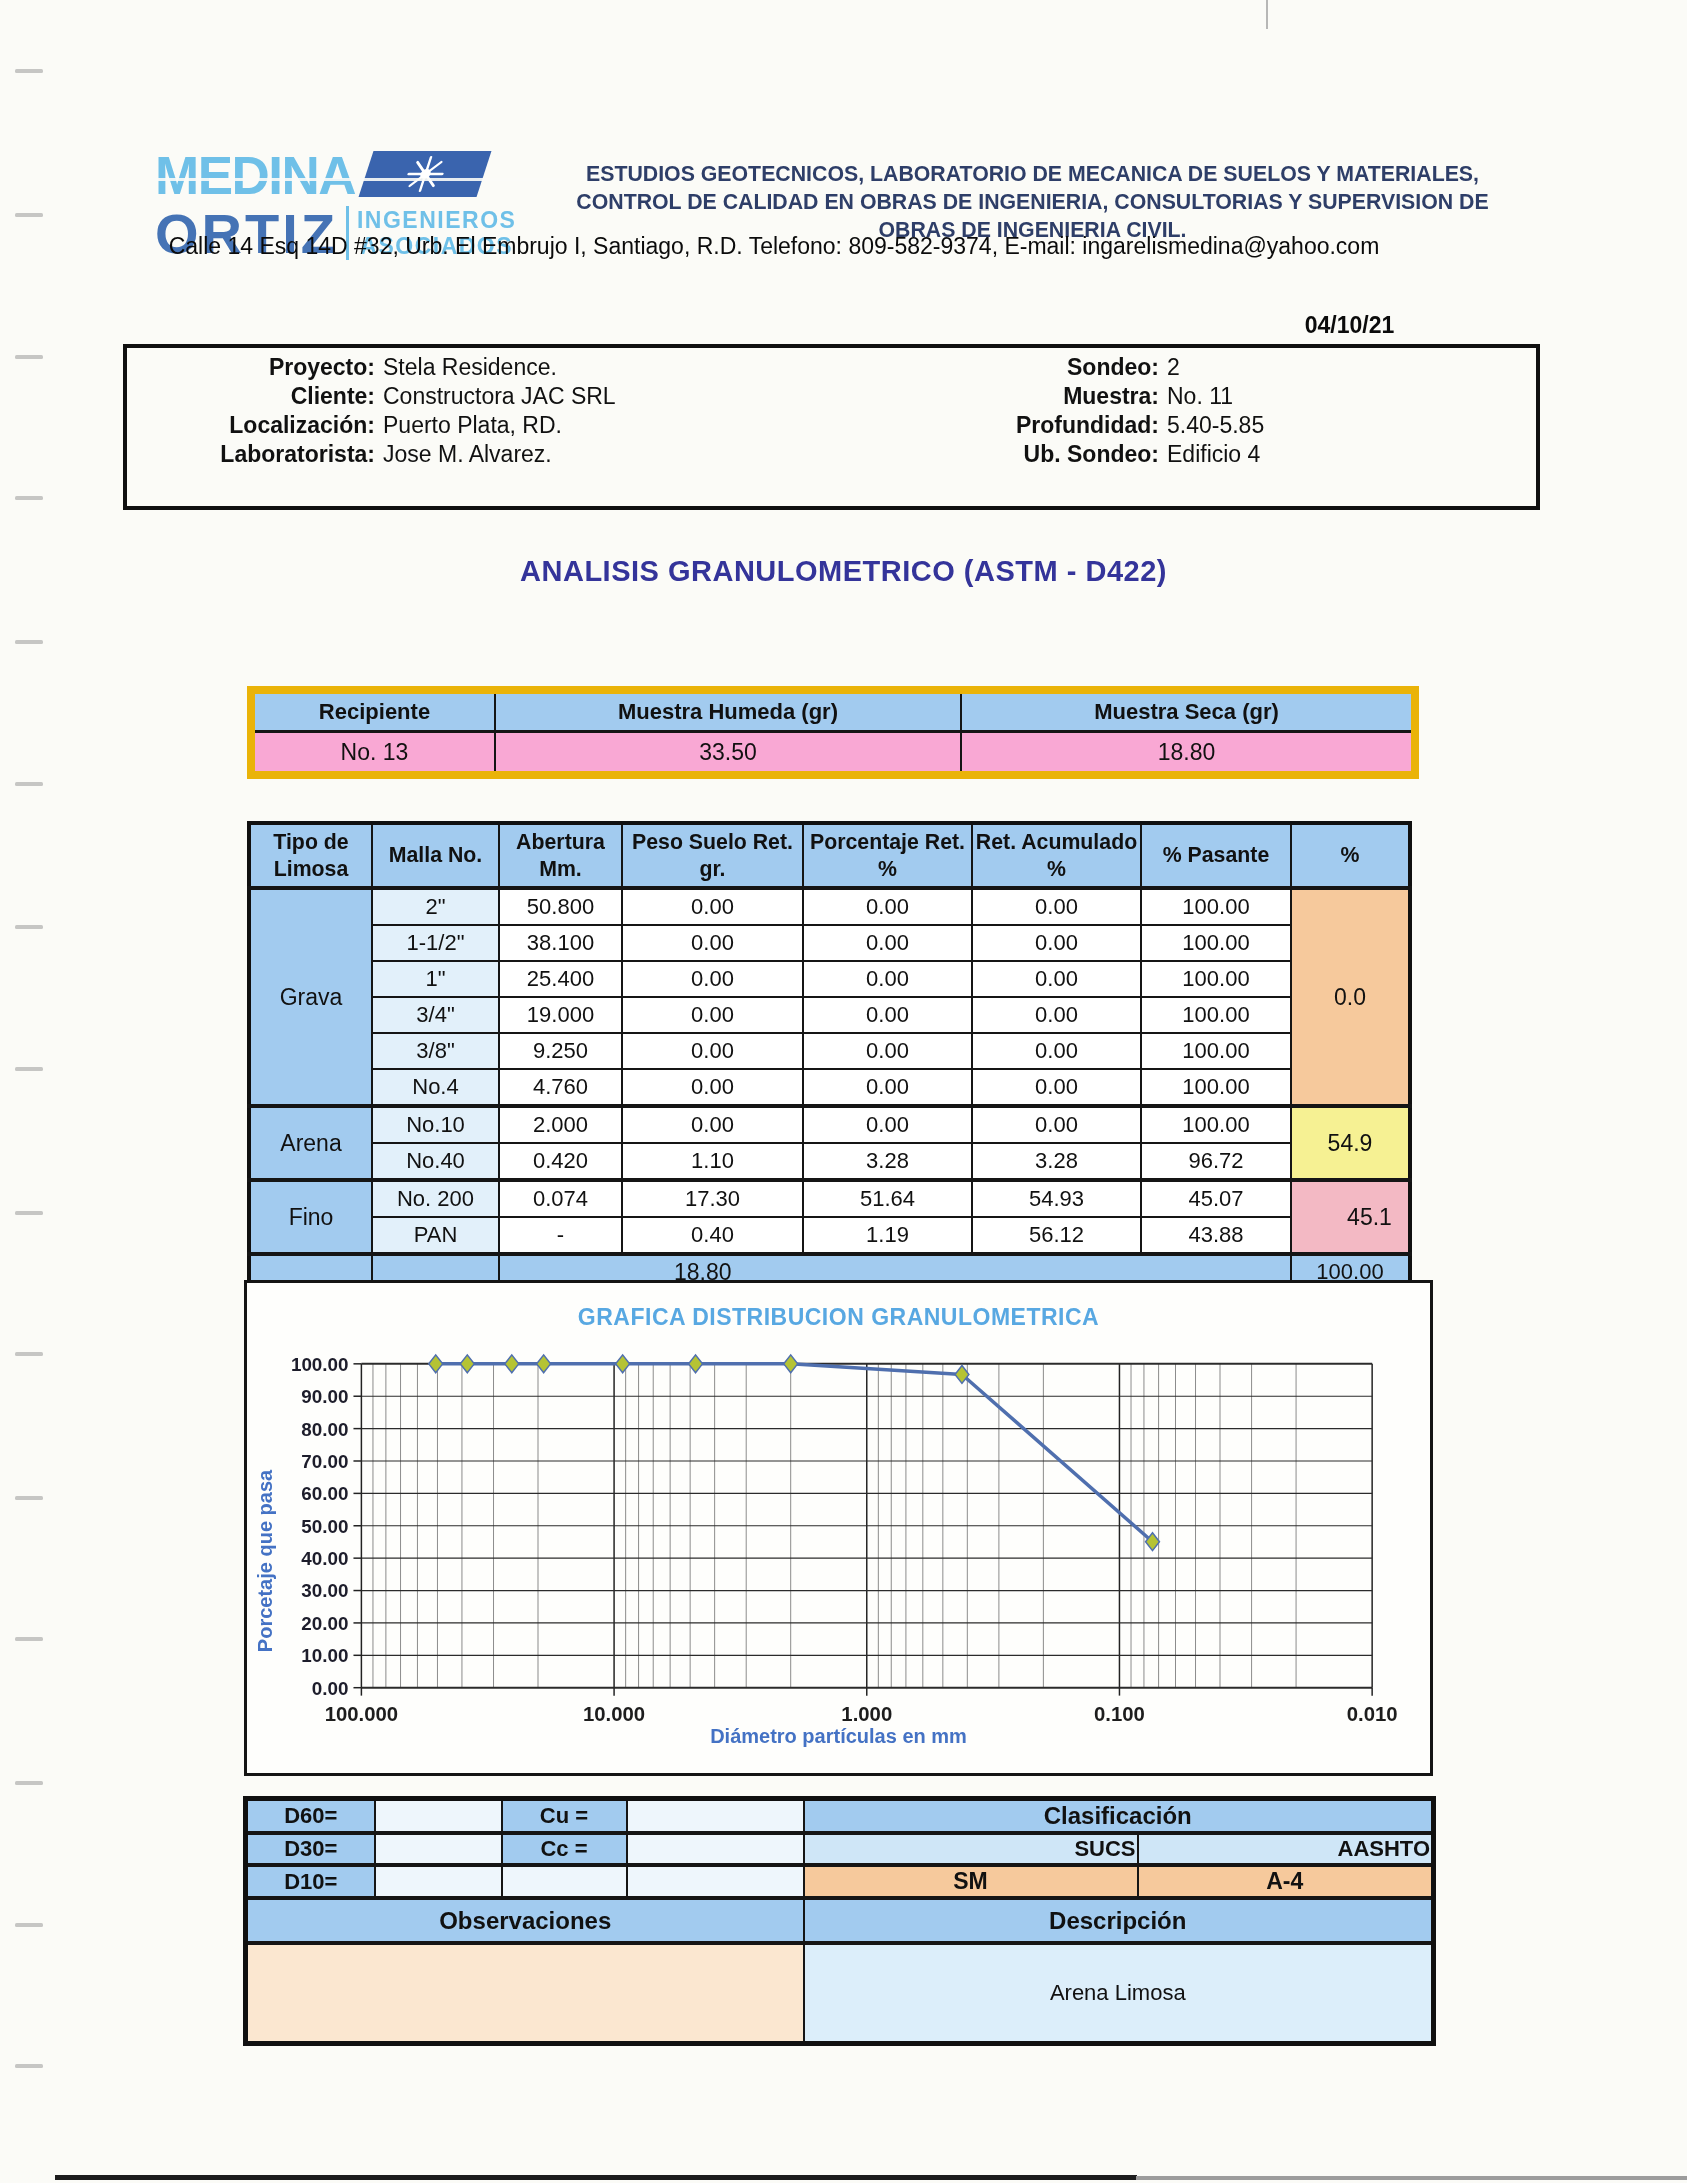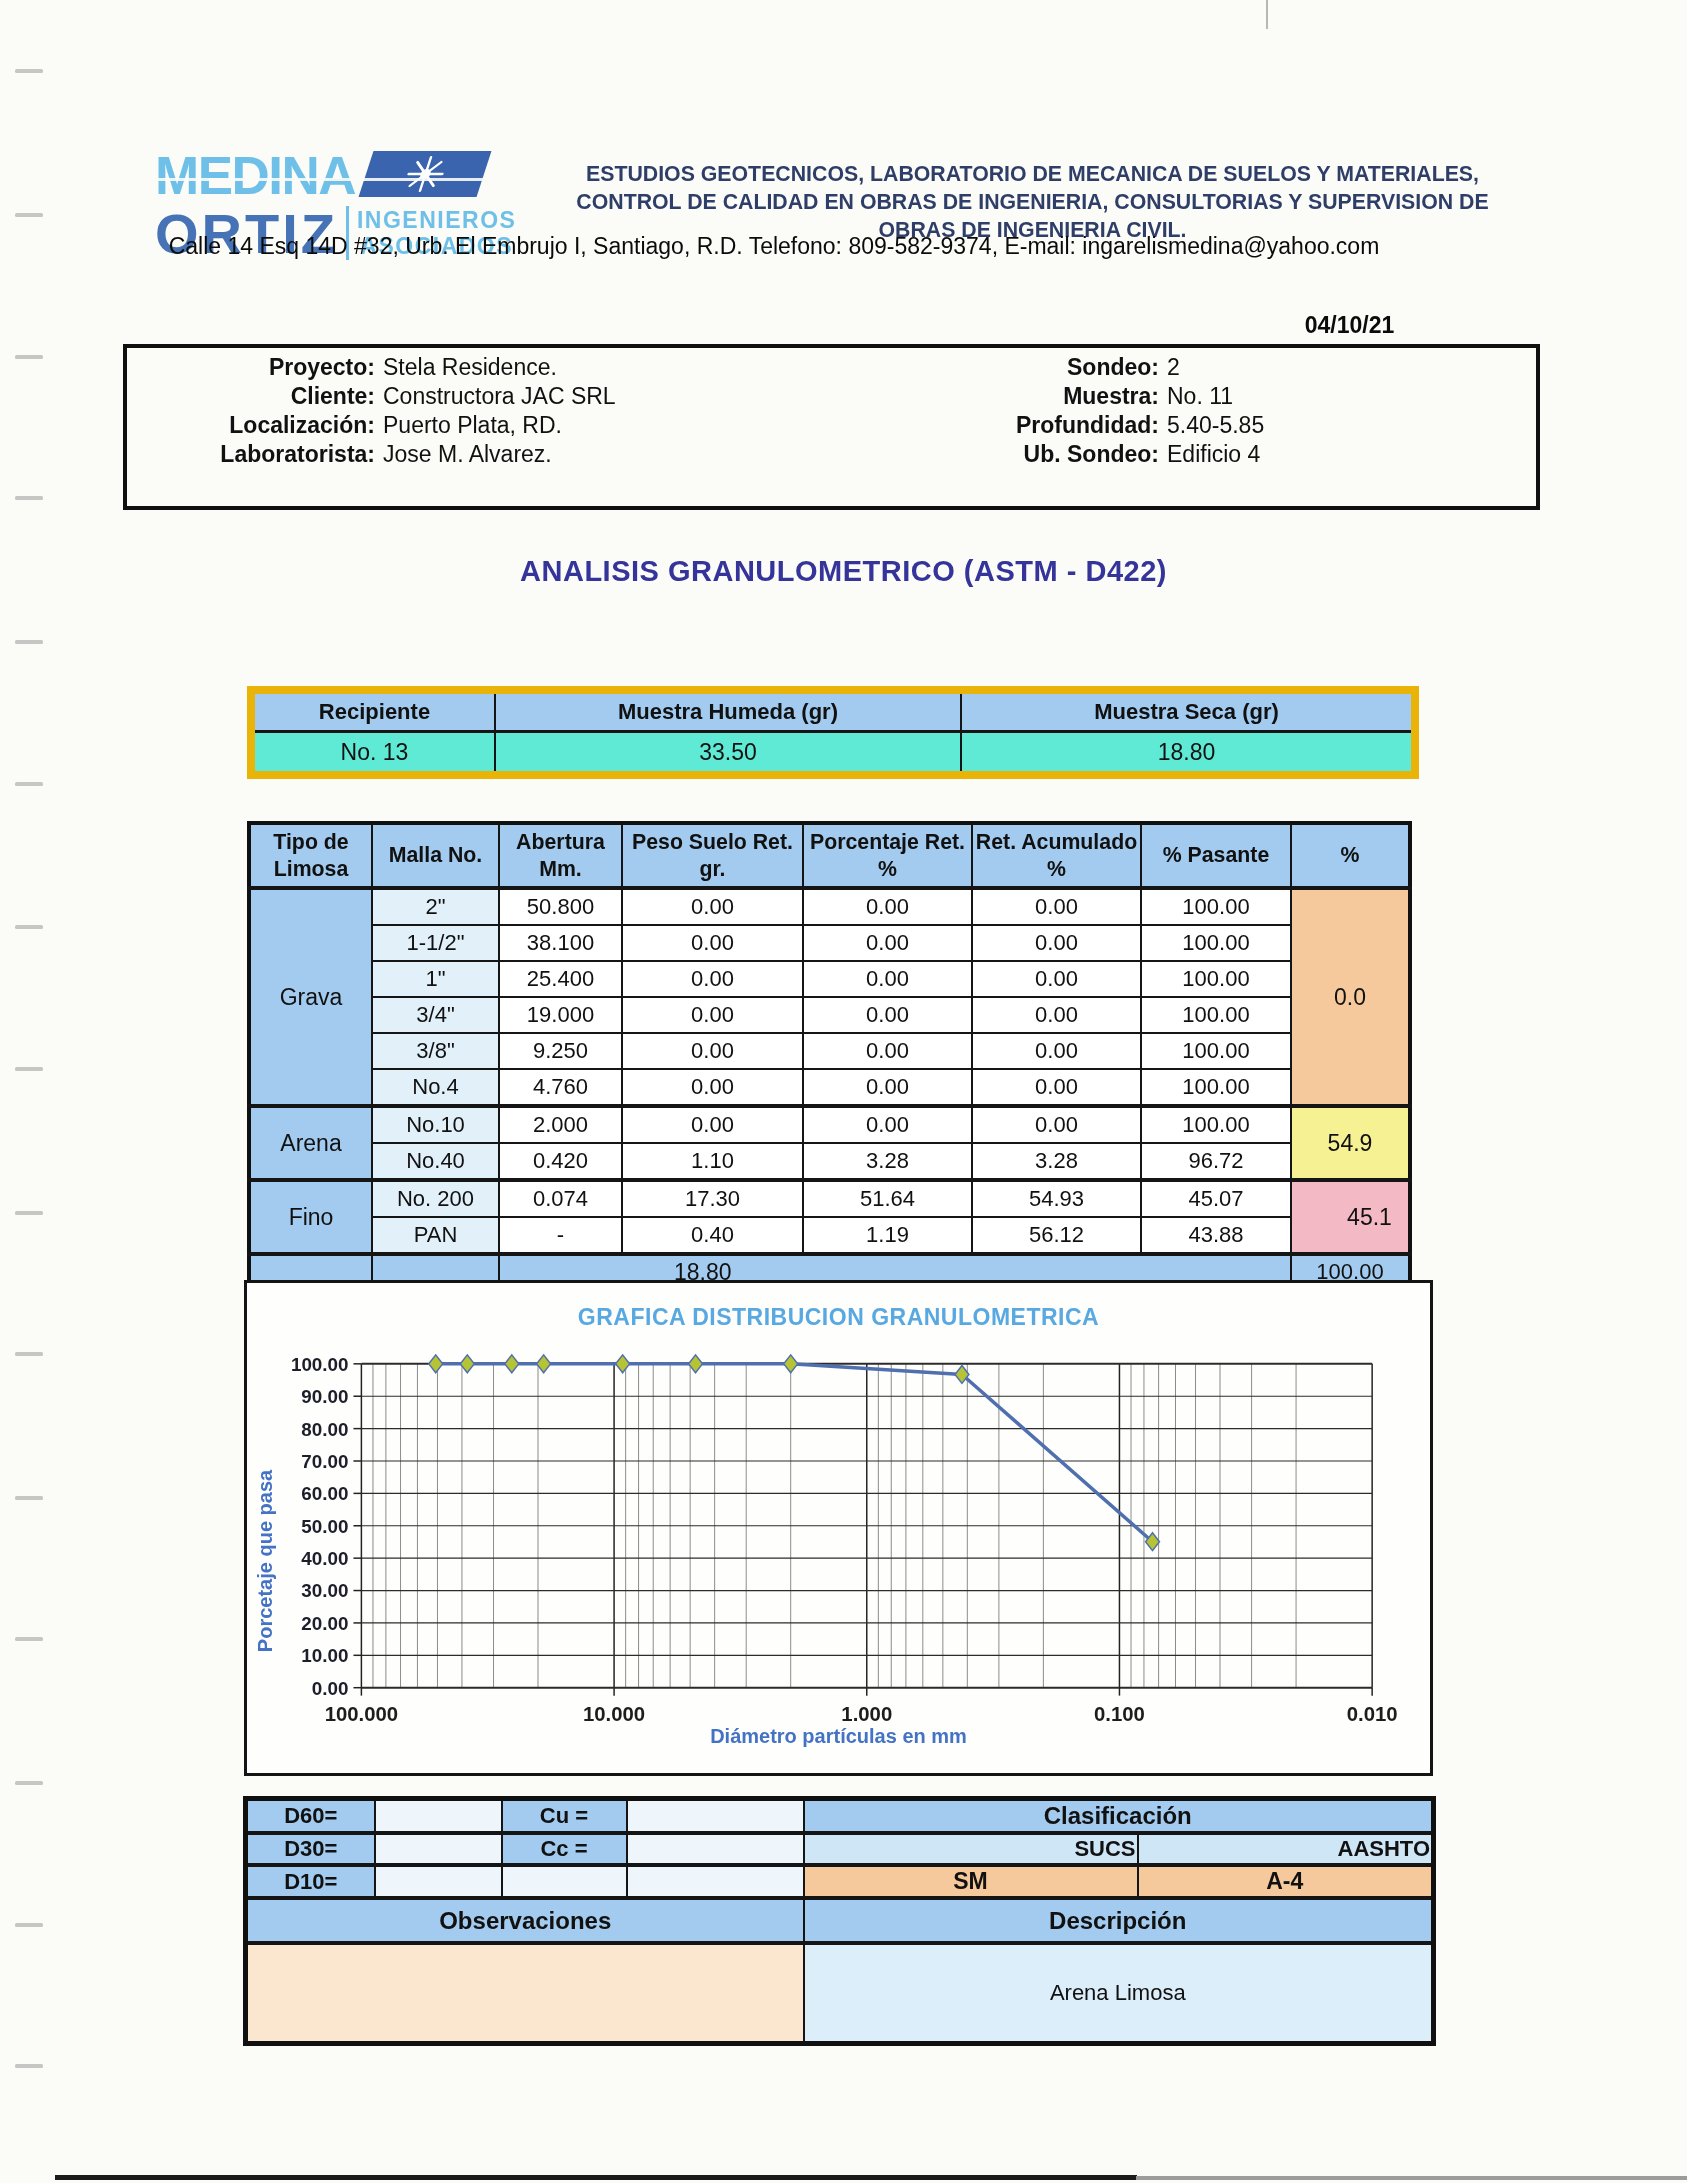--- a/index.html
+++ b/index.html
@@ -46,21 +46,21 @@
 
   .main-title{position:absolute;left:0;top:555px;width:1687px;text-align:center;
               font-size:29px;font-weight:700;color:var(--title_navy,#34349a);letter-spacing:0.5px;}
 
   table{border-collapse:collapse;table-layout:fixed;}
   td,th{border:2px solid #151515;overflow:hidden;white-space:nowrap;}
 
   
   .sample-table{position:absolute;left:247px;top:686px;width:1164px;border:8px solid #eab308;}
   .sample-table th{height:34px;background:var(--table_blue,#a2cbef);font-size:22px;font-weight:700;border-bottom-width:3.5px;}
-  .sample-table td{height:36px;background:#5eead4;font-size:23px;text-align:center;}
+  .sample-table td{height:36px;background:#f9a8d4;font-size:23px;text-align:center;}
 
   
   .main-table{position:absolute;left:247px;top:821px;width:1164px;border:4.5px solid #101010;}
   .main-table th{height:59px;background:var(--table_blue,#a2cbef);font-size:21.3px;font-weight:700;border-bottom-width:4.5px;}
   .hwrap{display:flex;flex-direction:column;justify-content:center;line-height:1.25;}
   .main-table td{height:32px;font-size:22px;text-align:center;background:#fff;}
   .main-table td.tipo{background:var(--table_blue,#a2cbef);font-size:23px;}
   .main-table td.malla{background:var(--malla_blue,#e2f0fa);}
   .main-table td.pct{font-size:23px;}
   .main-table td.peach{background:var(--peach,#f6c99c);}

